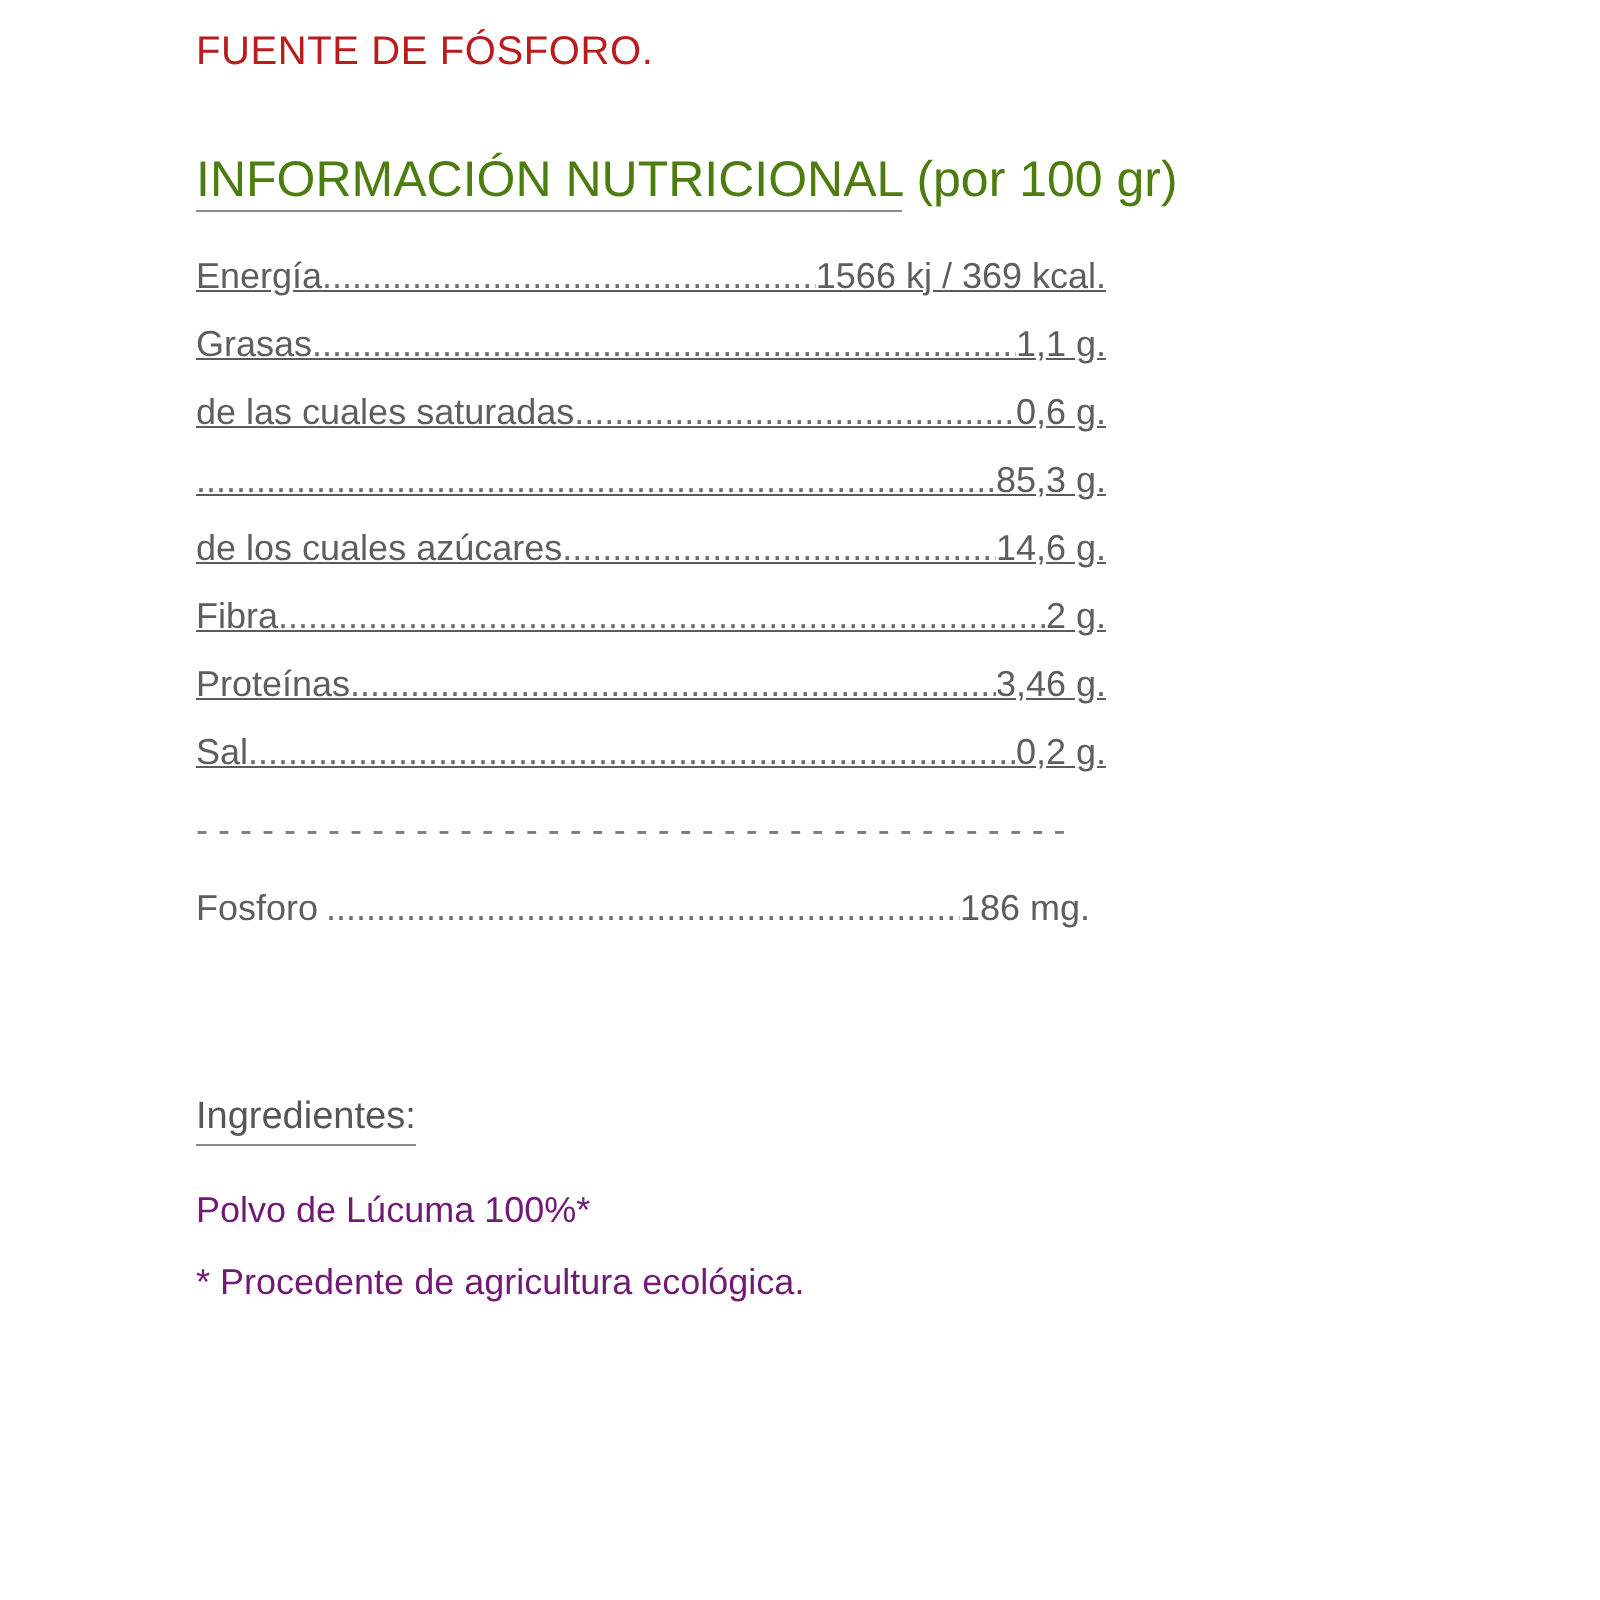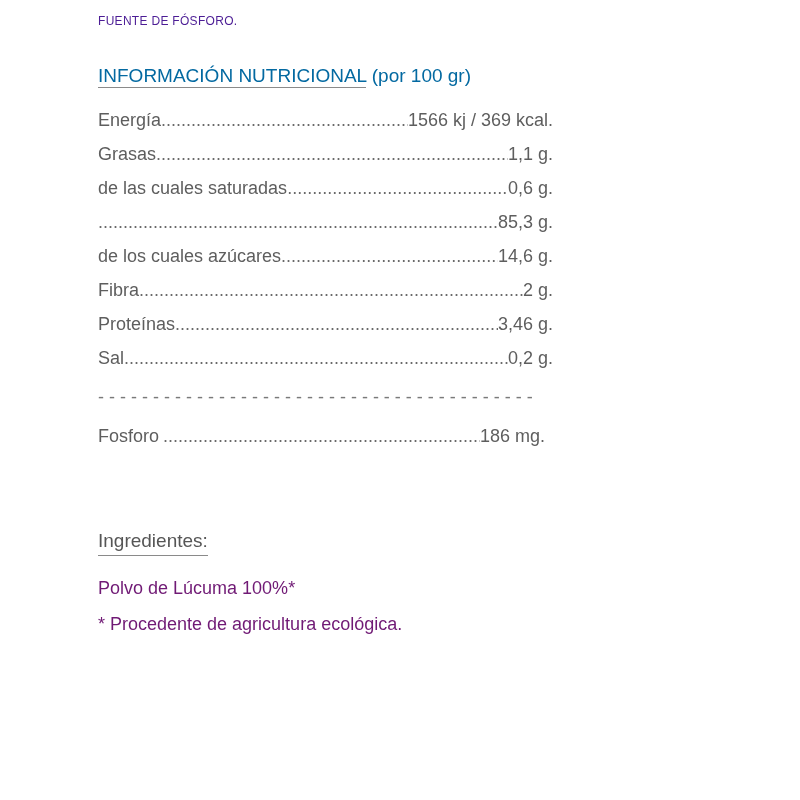--- a/index.html
+++ b/index.html
@@ -15,41 +15,42 @@
     overflow: hidden;
   }
   .page {
     position: relative;
     width: 800px;
     height: 800px;
     box-sizing: border-box;
     padding: 14px 60px 0 98px;
   }
   .heading-top {
-    font-size: 12px;
+    font-size: 20px;
     letter-spacing: 0.3px;
-    color: #4c1d95;
+    color: #b91c1c;
     margin: 0 0 36px 0;
     line-height: 1.2;
   }
   .section-title {
-    font-size: 19px;
-    color: #0369a1;
+    font-size: 25px;
+    color: #4d7c0f;
     margin: 0 0 14px 0;
     line-height: 1.3;
     display: inline-block;
   }
   .section-title .underlined {
     border-bottom: 1px solid #8a8a8a;
     padding-bottom: 1px;
   }
   .nutrition-list {
     margin: 0;
     padding: 0;
     list-style: none;
+    text-decoration: underline;
   }
   .nutrition-row {
     display: flex;
     align-items: baseline;
     font-size: 18px;
     line-height: 1.0;
     color: #5e5e5e;
     padding: 8px 0;
     width: 455px;
   }

